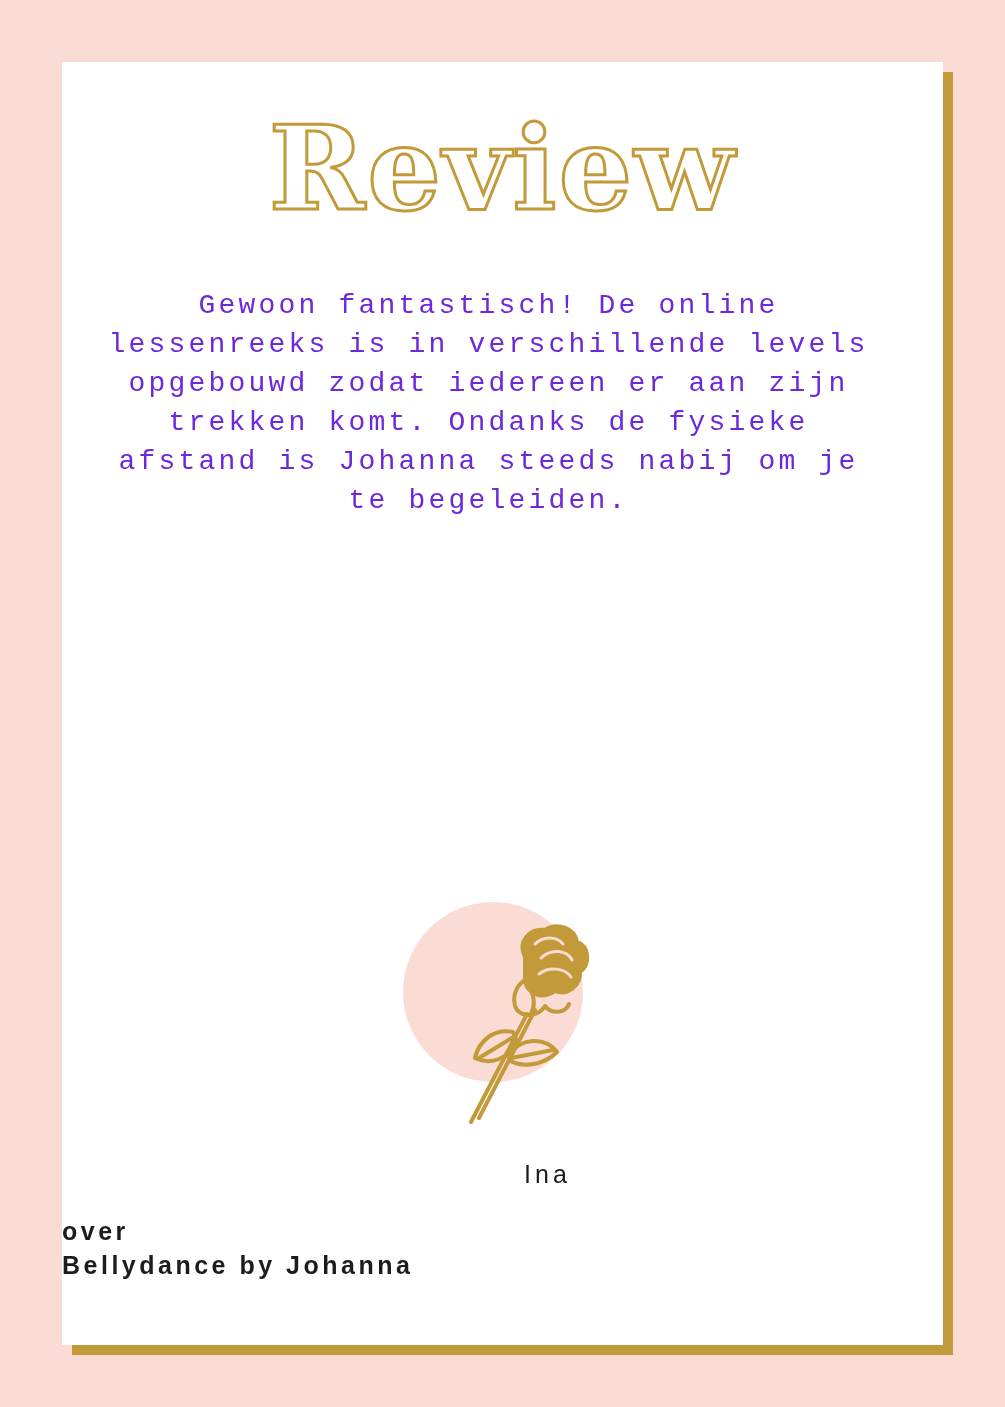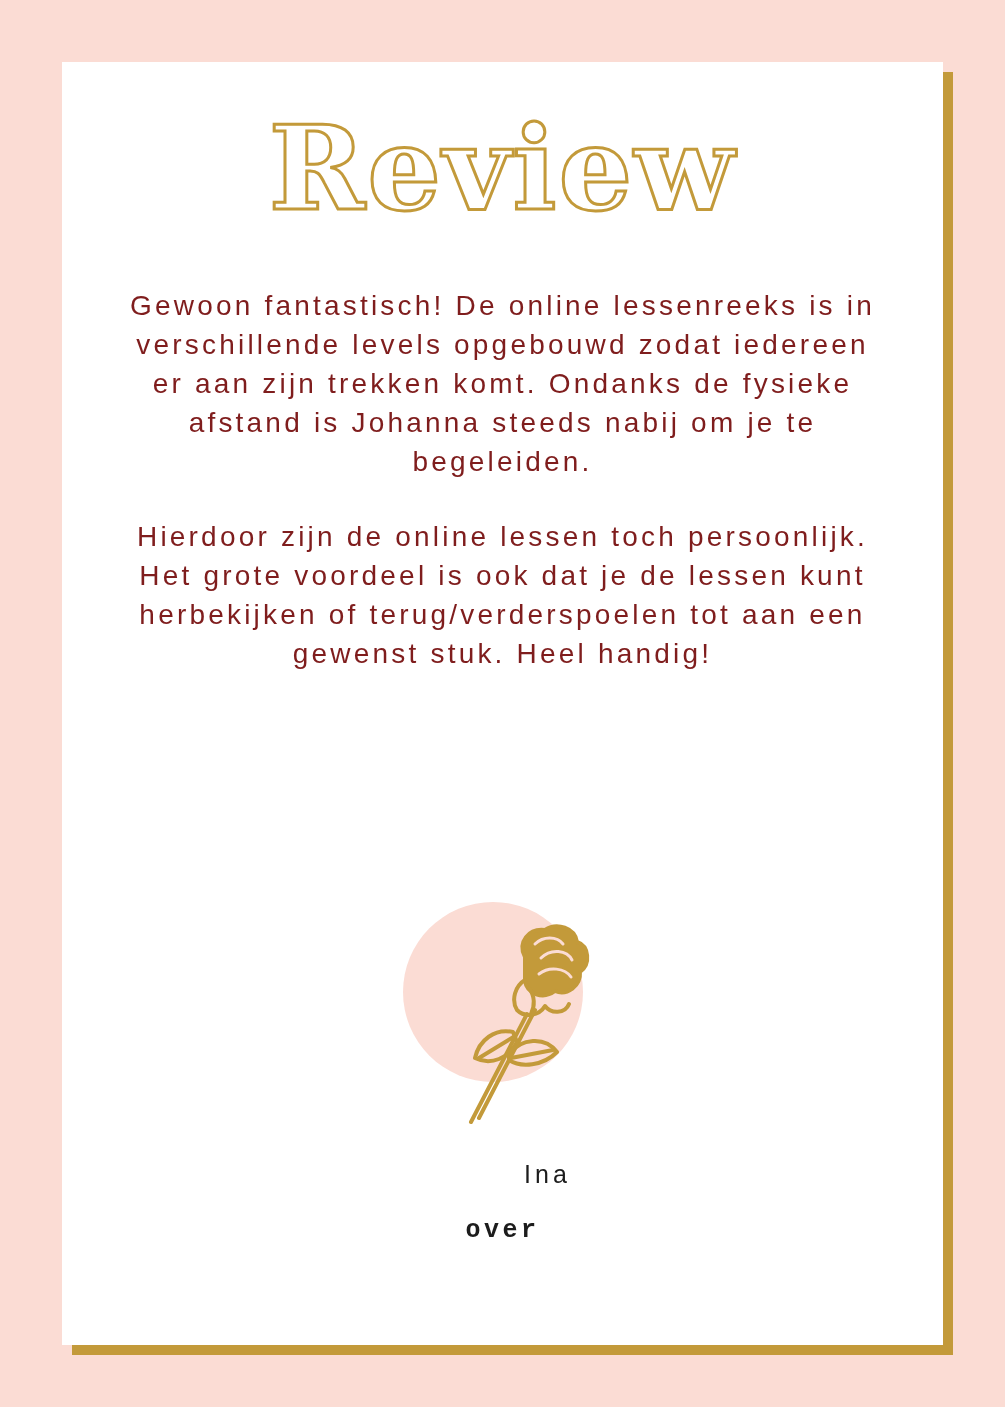--- a/index.html
+++ b/index.html
@@ -106,26 +106,26 @@
     letter-spacing: 2px;
     line-height: 1;
     color: transparent;
     -webkit-text-stroke: 3px #c39a3a;
     text-stroke: 3px #c39a3a;
   }
 
   
   .body-text {
     position: absolute;
-    left: 58px;
+    left: 44px;
     top: 224px;
     width: 765px;
     text-align: center;
-    color: #7f1d1d;
-    font-family: Liberation Sans, sans-serif;
+    color: #6d28d9;
+    font-family: Liberation Mono, monospace;
     font-size: 28px;
     letter-spacing: 3.2px;
     line-height: 39px;
   }
   .body-text p {
     margin: 0 0 36px 0;
   }
   .body-text p:last-child {
     margin-bottom: 0;
   }
@@ -162,48 +162,45 @@
     text-align: center;
     font-size: 25px;
     letter-spacing: 4px;
     color: #1c1c1c;
   }
   .sig-block {
     position: absolute;
     left: 0;
     top: 1152px;
     width: 881px;
-    text-align: center;
     font-size: 25px;
     letter-spacing: 3.5px;
     line-height: 34px;
     color: #1c1c1c;
     font-weight: 700;
-    font-family: Liberation Mono, monospace;
   }
   .sig-block .small {
     font-weight: 700;
   }
 </style>
 </head>
 <body>
 
 <div class="poster">
 
   <div class="card-wrap">
     <div class="scallop-gold"></div>
     <div class="scallop-white"></div>
 
     <div class="card-content">
 
       <div class="title">Review</div>
 
       <div class="body-text">
         <p>Gewoon fantastisch! De online lessenreeks is in verschillende levels opgebouwd zodat iedereen er aan zijn trekken komt. Ondanks de fysieke afstand is Johanna steeds nabij om je te begeleiden.</p>
-        <p>Hierdoor zijn de online lessen toch persoonlijk. Het grote voordeel is ook dat je de lessen kunt herbekijken of terug/verderspoelen tot aan een gewenst stuk. Heel handig!</p>
       </div>
 
       <div class="rose-block">
         <div class="rose-circle"></div>
         <svg class="rose-svg" width="200" height="250" viewBox="0 0 200 250" fill="none" stroke="#c39a3a" stroke-width="4" stroke-linecap="round" stroke-linejoin="round">
 
           <path d="M108 75 C100 60 112 46 128 48 C140 40 158 46 160 60 C172 64 174 82 163 90
                    C164 104 150 114 138 109 C126 118 110 112 108 99 Z" fill="#c39a3a" stroke="#c39a3a"></path>
           <path d="M118 62 C126 54 140 54 146 62" stroke="#fbdcd4" stroke-width="3"></path>
           <path d="M124 76 C134 66 150 68 155 78" stroke="#fbdcd4" stroke-width="3"></path>
@@ -220,17 +217,18 @@
 
           <path d="M92 178 C104 186 126 184 140 170 C128 154 104 156 92 172 Z"></path>
           <path d="M94 176 L136 168"></path>
         </svg>
       </div>
 
       <div class="sig-name">Ina</div>
 
       <div class="sig-block">
         <div class="small">over</div>
+        <div class="small">Bellydance by Johanna</div>
       </div>
 
     </div>
   </div>
 </div>
 
 </body></html>

